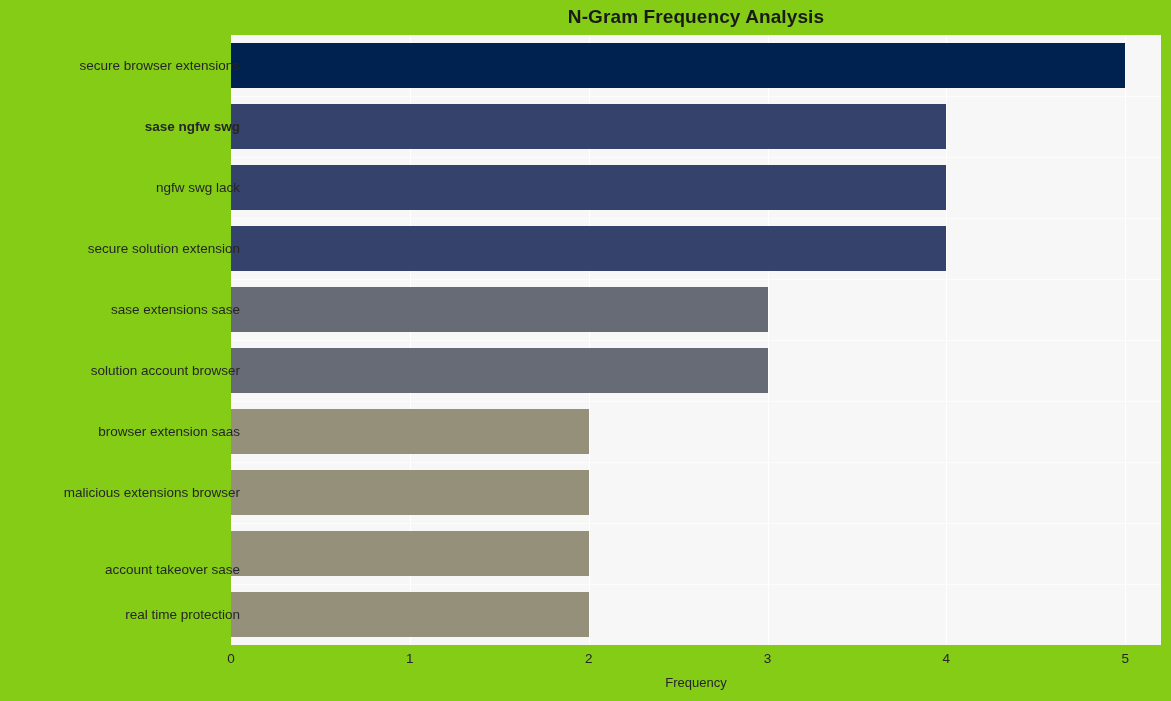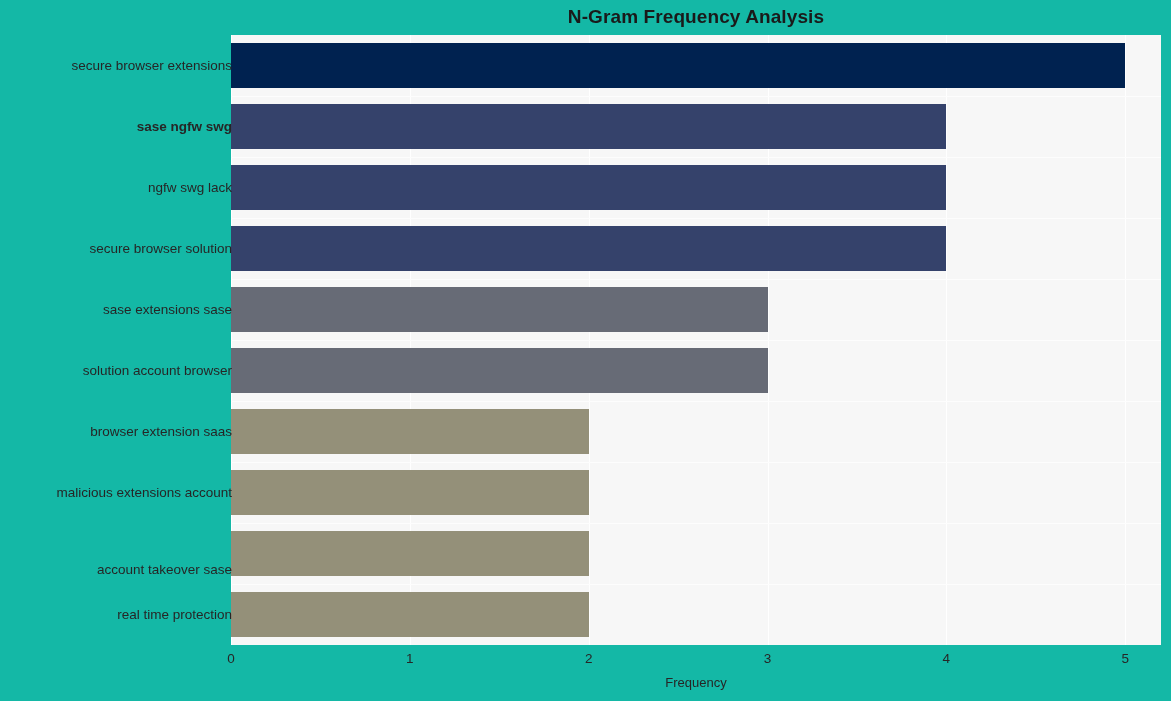--- a/index.html
+++ b/index.html
@@ -11,21 +11,21 @@
     width: 1171px;
     height: 701px;
     font-family: "Liberation Sans", sans-serif;
     overflow: hidden;
   }
 
   #figure {
     position: relative;
     width: 1171px;
     height: 701px;
-    background: #14b8a6;
+    background: #84cc16;
   }
 
   
   #chart-title {
     position: absolute;
     left: 231px;
     top: 6px;
     width: 930px;
     text-align: center;
     font-size: 19px;
@@ -75,21 +75,21 @@
   .bar {
     position: absolute;
     left: 0;
     top: 0;
     height: 100%;
   }
 
   
   #y-axis-labels {
     position: absolute;
-    left: 0;
+    left: 8px;
     top: 35px;
     width: 223px;
     height: 610px;
     padding-left: 9px;
   }
   .y-tick-label {
     position: absolute;
     right: 0;
     width: 223px;
     text-align: right;
@@ -182,25 +182,25 @@
         <div class="bar-row" style="top: 556.93px; height: 45.14px;">
           <div class="bar" title="real time protection: 2" style="width: 357.692px; background: rgb(148, 144, 121);"></div>
         </div>
       </div>
   </div>
 
   <div id="y-axis-labels">
       <div class="y-tick-label" style="top: 30.5px;">secure browser extensions</div>
       <div class="y-tick-label" style="top: 91.5px; font-weight: bold;">sase ngfw swg</div>
       <div class="y-tick-label" style="top: 152.5px;">ngfw swg lack</div>
-      <div class="y-tick-label" style="top: 213.5px;">secure browser solution</div>
+      <div class="y-tick-label" style="top: 213.5px;">secure solution extension</div>
       <div class="y-tick-label" style="top: 274.5px;">sase extensions sase</div>
       <div class="y-tick-label" style="top: 335.5px;">solution account browser</div>
       <div class="y-tick-label" style="top: 396.5px;">browser extension saas</div>
-      <div class="y-tick-label" style="top: 457.5px;">malicious extensions account</div>
+      <div class="y-tick-label" style="top: 457.5px;">malicious extensions browser</div>
       <div class="y-tick-label" style="top: 518.5px; margin-top: 16px;">account takeover sase</div>
       <div class="y-tick-label" style="top: 579.5px;">real time protection</div>
     </div>
 
   <div id="x-axis-labels">
       <div class="x-tick-label" style="left: 0px;">0</div>
       <div class="x-tick-label" style="left: 178.846px;">1</div>
       <div class="x-tick-label" style="left: 357.692px;">2</div>
       <div class="x-tick-label" style="left: 536.538px;">3</div>
       <div class="x-tick-label" style="left: 715.385px;">4</div>

